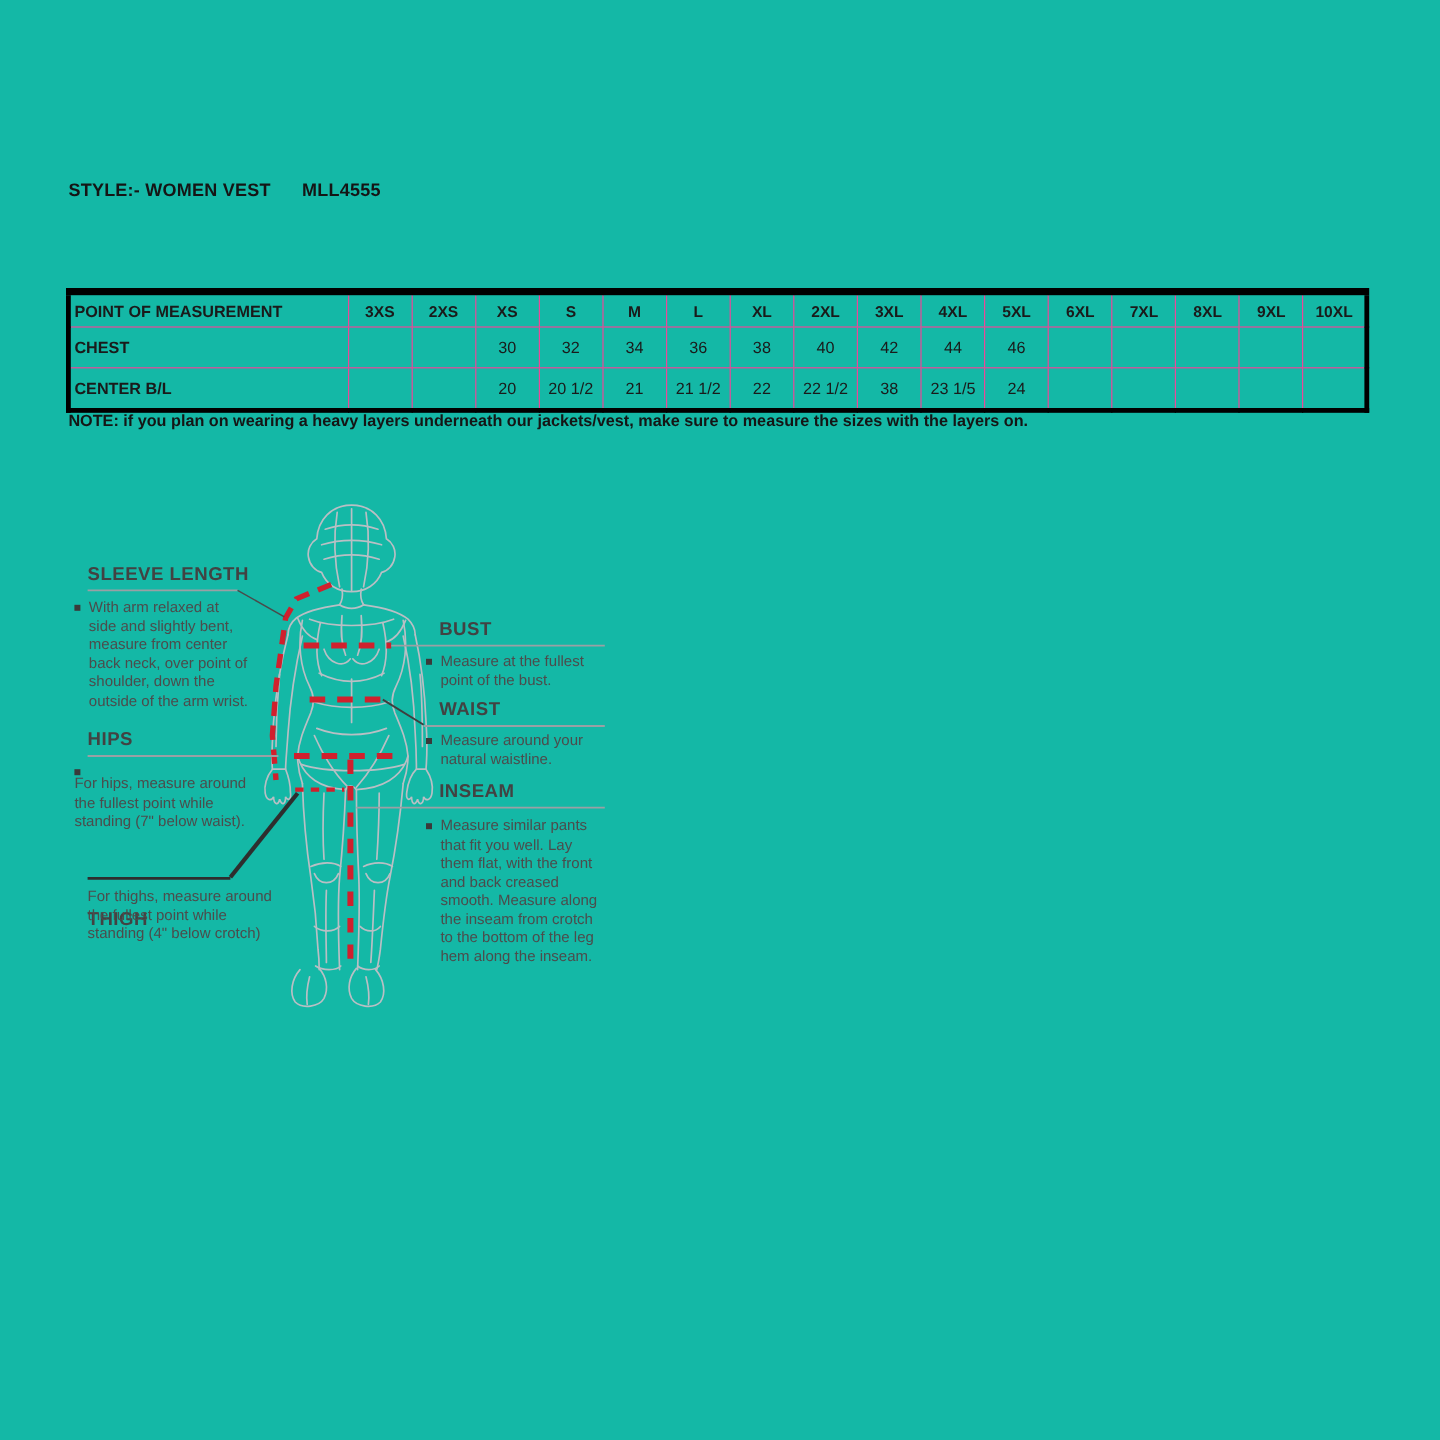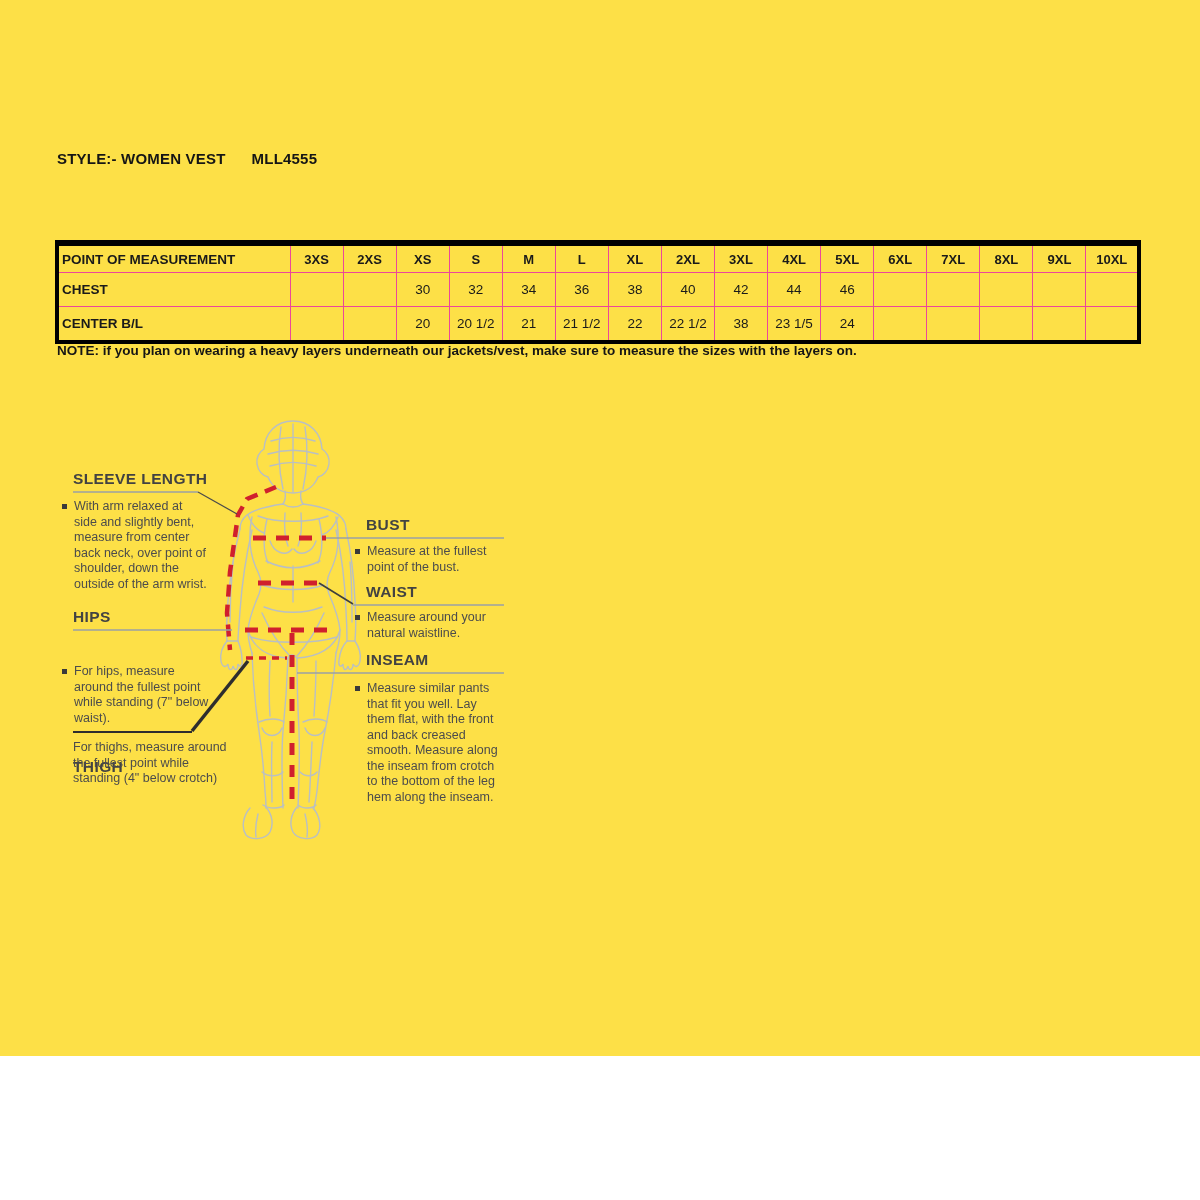--- a/index.html
+++ b/index.html
@@ -1,16 +1,16 @@
 <!DOCTYPE html>
 <html><head>
 <meta charset="utf-8">
 <style>
   html,body{margin:0;padding:0;background:#ffffff;}
-  .page{position:relative;width:1200px;height:1056px;background:#fde047;overflow:hidden;
+  .page{position:relative;width:1200px;height:1200px;background:#14b8a6;overflow:hidden;
         font-family:"Liberation Sans", sans-serif;color:#1a1a1a;}
   .doc-title{position:absolute;left:57px;top:150px;font-size:15px;font-weight:bold;
              letter-spacing:.2px;color:#151515;white-space:nowrap;}
   .doc-title .code{margin-left:26px;}
   
   table.size-table{position:absolute;left:55px;top:240px;width:1086px;border-collapse:collapse;
              table-layout:fixed;border:4px solid #000;border-top:6px solid #000;}
   table.size-table col.label-col{width:233px;}
   table.size-table th,table.size-table td{border:1px solid #ec4899;text-align:center;vertical-align:middle;
              font-size:13.5px;padding:0;overflow:hidden;white-space:nowrap;}
@@ -220,21 +220,21 @@
     </g>
   </svg>
 
   <div class="m-title" style="left:73px;top:470px;">SLEEVE LENGTH</div>
   <div class="m-desc" style="left:62px;top:499px;width:146px;">
     <span class="bullet"></span>
     <span class="txt">With arm relaxed at side and slightly bent, measure from center back neck, over point of shoulder, down the outside of the arm wrist.</span>
   </div>
 
   <div class="m-title" style="left:73px;top:608px;">HIPS</div>
-  <div class="m-desc" style="left:62px;top:664px;width:152px;">
+  <div class="m-desc" style="left:62px;top:636px;width:152px;flex-direction:column;">
     <span class="bullet"></span>
     <span class="txt">For hips, measure around the fullest point while standing (7" below waist).</span>
   </div>
 
   <div class="m-title" style="left:73px;top:710px;margin-top:48px;">THIGH</div>
   <div class="m-desc" style="left:73px;top:740px;width:160px;">
     <span class="txt">For thighs, measure around the fullest point while standing (4" below crotch)</span>
   </div>
 
   <div class="m-title" style="left:366px;top:516px;">BUST</div>

